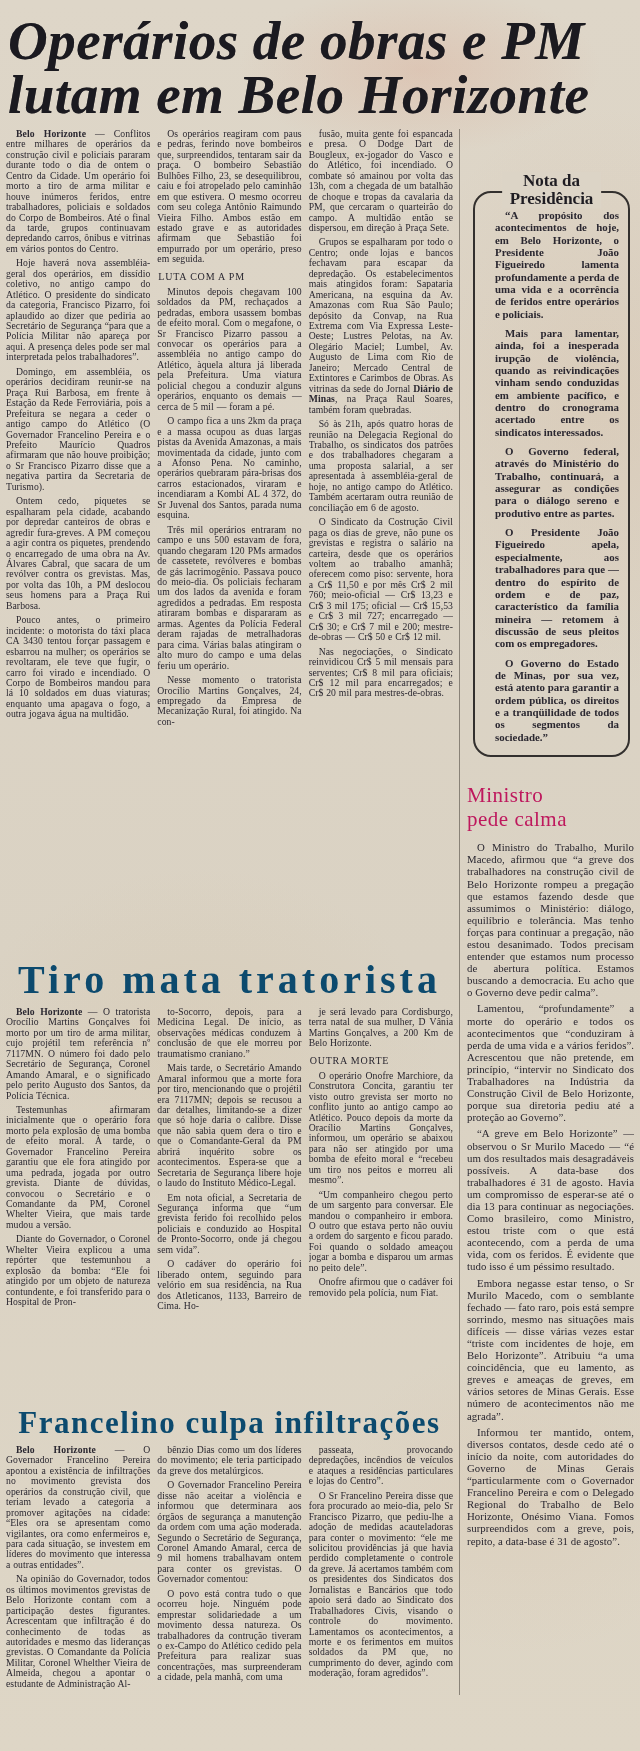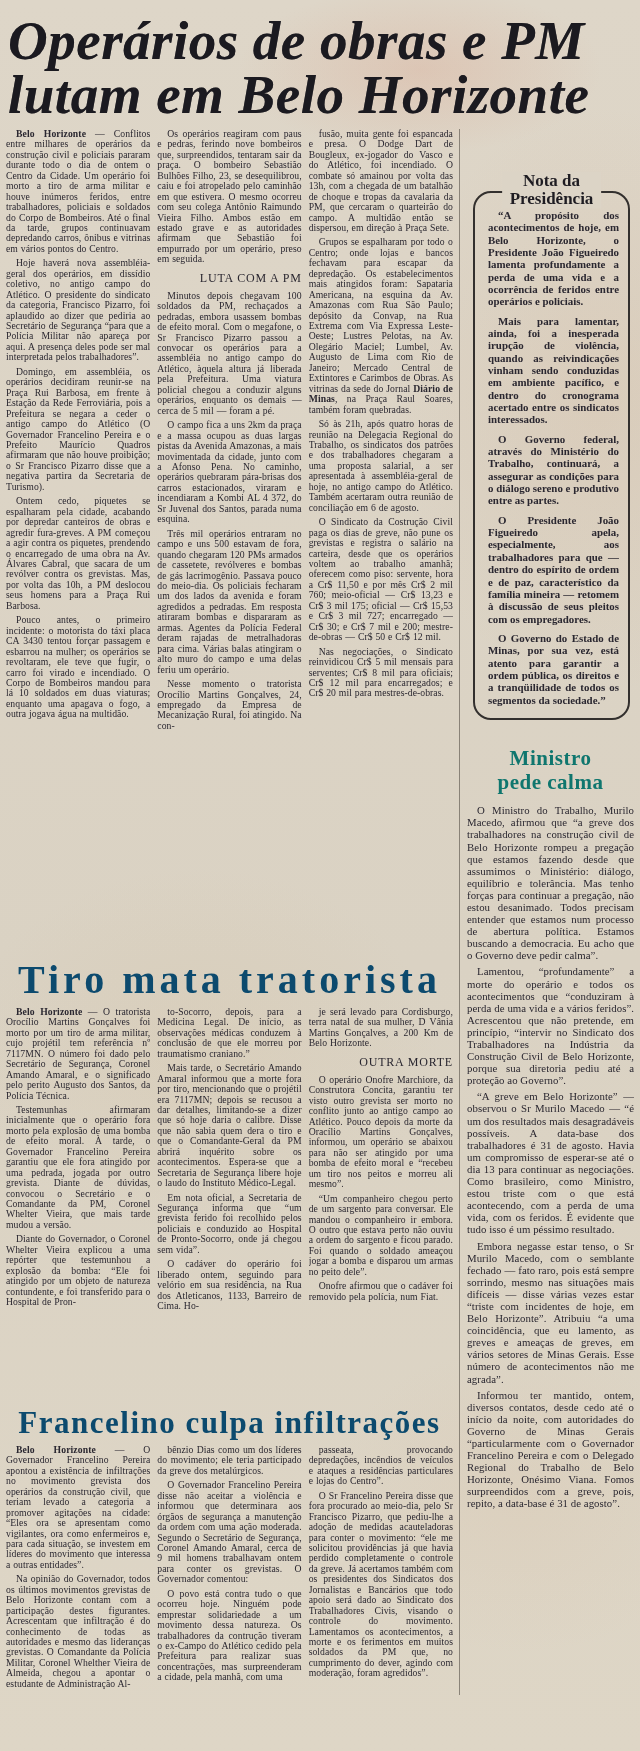--- a/index.html
+++ b/index.html
@@ -53,66 +53,65 @@
     margin:0 0 4px 0;
     text-align:justify;
     text-indent:10px;
     hyphens:auto;
   }
   .col p{
     font-size:9.7px;line-height:10.45px;letter-spacing:.05px;word-spacing:.4px;
   }
   .col p b{letter-spacing:.1px;}
   .subhead{
-    font-size:12px;letter-spacing:.8px;margin:6px 0 5px 1px;
+    font-size:10px;letter-spacing:.8px;margin:6px 0 5px 1px;
     font-weight:normal;
-    text-align:right;
   }
 
   
   .tiro-hl{
     margin:9px 0 7px 0;text-align:center;
     font-size:40px;font-weight:600;line-height:1;
     letter-spacing:4px;color:#0c4a6e;
   }
   .fran-hl{
     margin:6px 0 7px 0;text-align:center;
     font-size:31px;font-weight:bold;line-height:1;
     letter-spacing:1.5px;color:#0c4a6e;
   }
 
   
   .nota-box{
     position:relative;
     margin:62px 4px 0 6px;
     border:2px solid #33302e;
     border-radius:18px;
-    padding:16px 9px 12px 13px;
+    padding:16px 9px 12px 20px;
   }
   .nota-title{
     position:absolute;top:0;left:50%;
     transform:translate(-50%,-58%);
     background:var(--paper);
     padding:0 8px;
     text-align:center;
     font-weight:bold;font-size:17px;line-height:1.08;
     white-space:nowrap;color:#1e1c22;
   }
   .nota-body p{
     font-weight:bold;
     font-size:10.9px;line-height:12.35px;
     margin-bottom:7px;
   }
   .nota-body p:last-child{margin-bottom:0;}
 
   
   .min-hl{
-    margin:26px 0 10px 0;text-align:center;
-    font-weight:bold;font-size:21px;line-height:1.15;
-    letter-spacing:.5px;color:#0f766e;
+    margin:26px 0 10px 0;text-align:left;
+    font-weight:normal;font-size:21px;line-height:1.15;
+    letter-spacing:.5px;color:#be185d;
   }
   .min-body{overflow:hidden;}
   .min-body p{
     font-size:10.8px;line-height:12.1px;letter-spacing:.05px;
   }
 </style>
 </head>
 <body>
 
 <div class="page">

